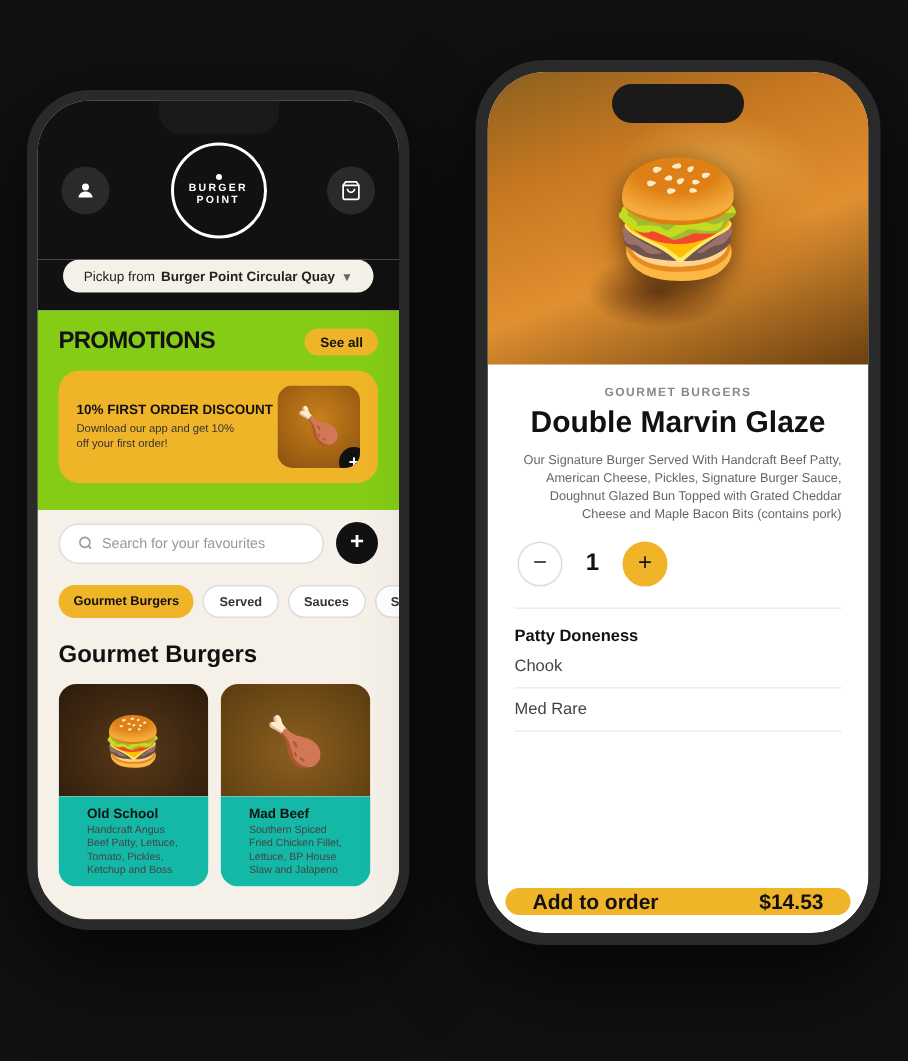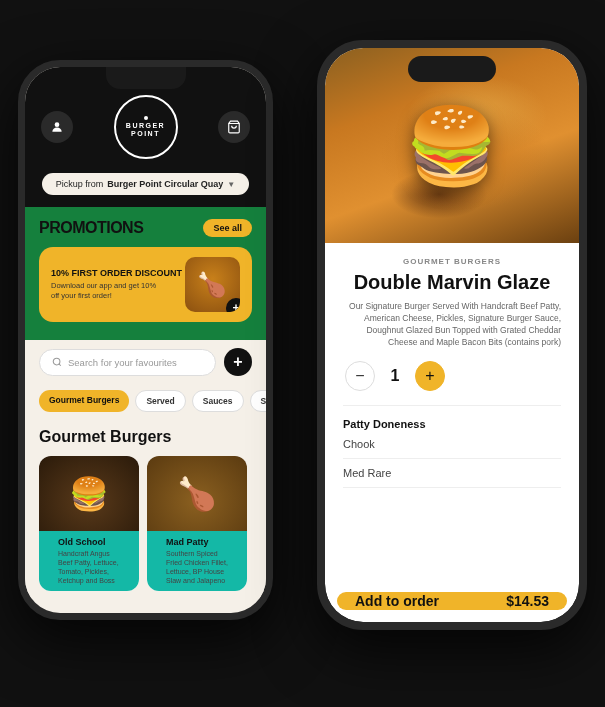--- a/index.html
+++ b/index.html
@@ -125,21 +125,21 @@
       display: flex;
       align-items: center;
       gap: 4px;
     }
 
     .pickup-pill span.bold { font-weight: 700; }
     .pickup-pill .arrow { color: #666; font-size: 8px; }
 
     
     .promo-section {
-      background: #15803d;
+      background: #84cc16;
       padding: 12px 14px 8px;
     }
 
     .promo-header {
       display: flex;
       align-items: center;
       justify-content: space-between;
       margin-bottom: 10px;
     }
 
@@ -638,21 +638,21 @@
             <div class="burger-card-info">
               <div class="burger-card-name">Old School</div>
               <div class="burger-card-desc">Handcraft Angus Beef Patty, Lettuce, Tomato, Pickles, Ketchup and Boss</div>
             </div>
           </div>
           <div class="burger-card">
             <div class="burger-card-img">
               <div class="burger-img-mad-chook">🍗</div>
             </div>
             <div class="burger-card-info">
-              <div class="burger-card-name">Mad Patty</div>
+              <div class="burger-card-name">Mad Beef</div>
               <div class="burger-card-desc">Southern Spiced Fried Chicken Fillet, Lettuce, BP House Slaw and Jalapeno</div>
             </div>
           </div>
         </div>
       </div>
 
     </div>
   </div>
 
   <div class="phone-right">

